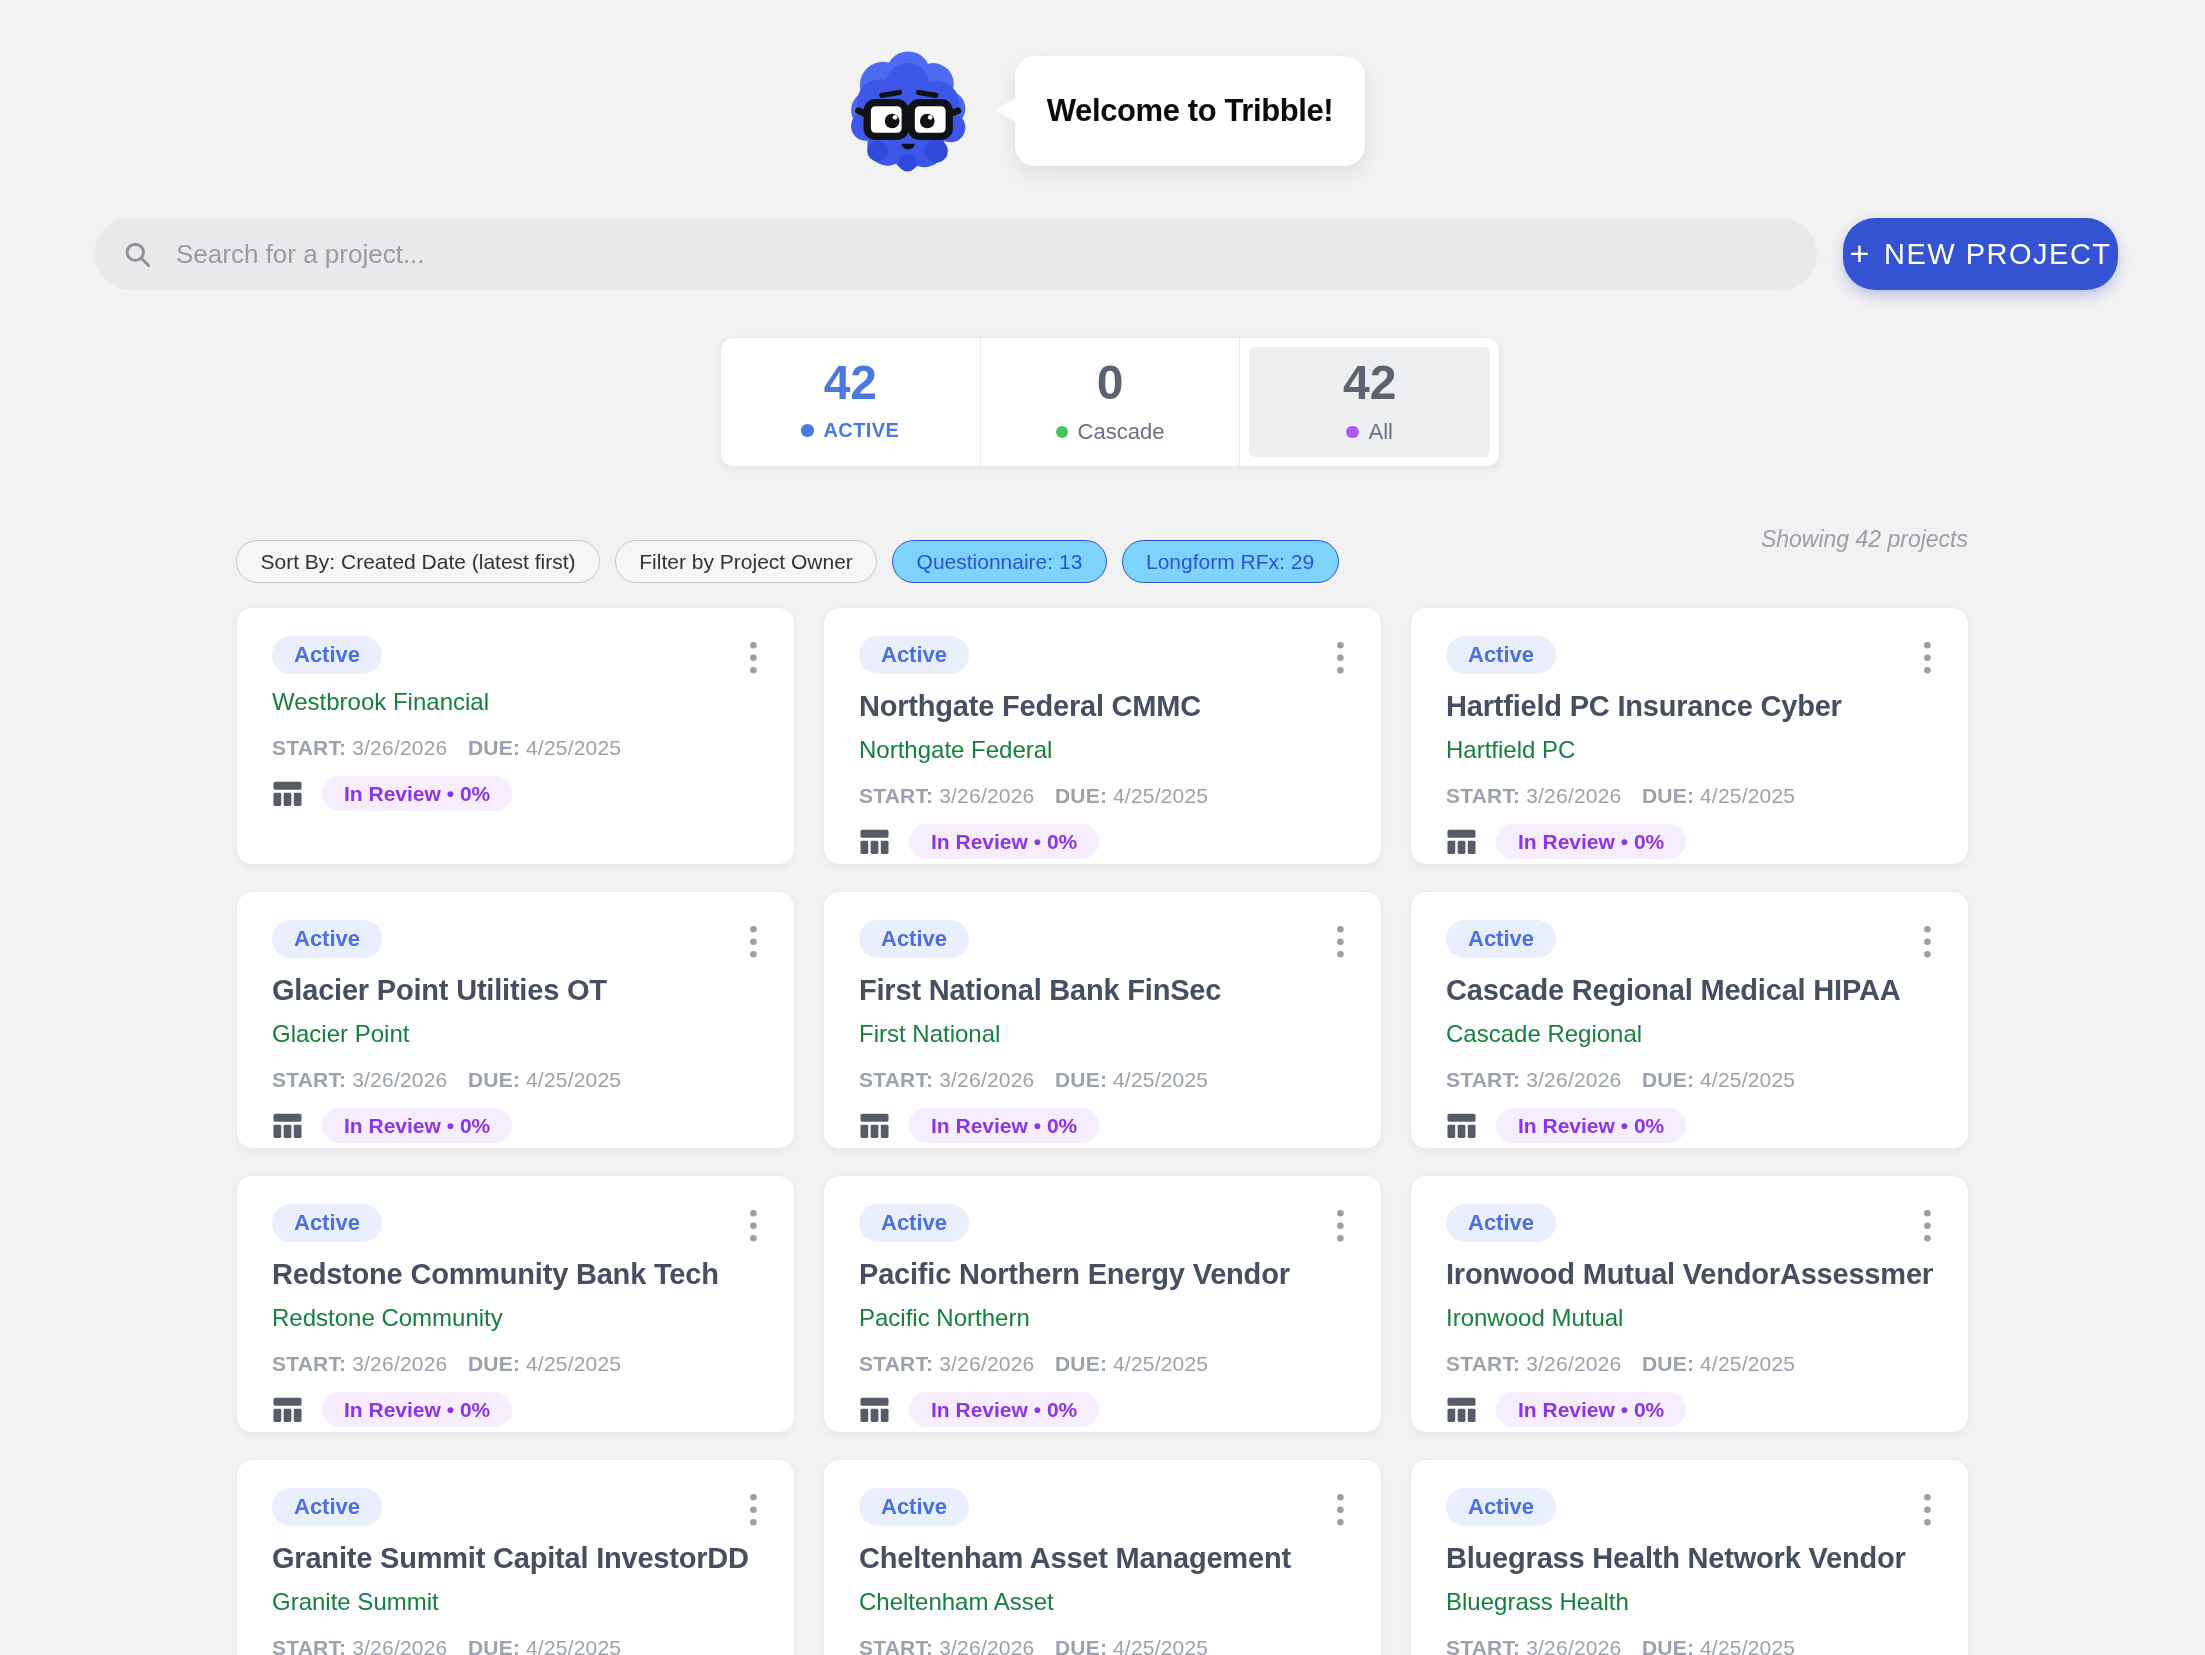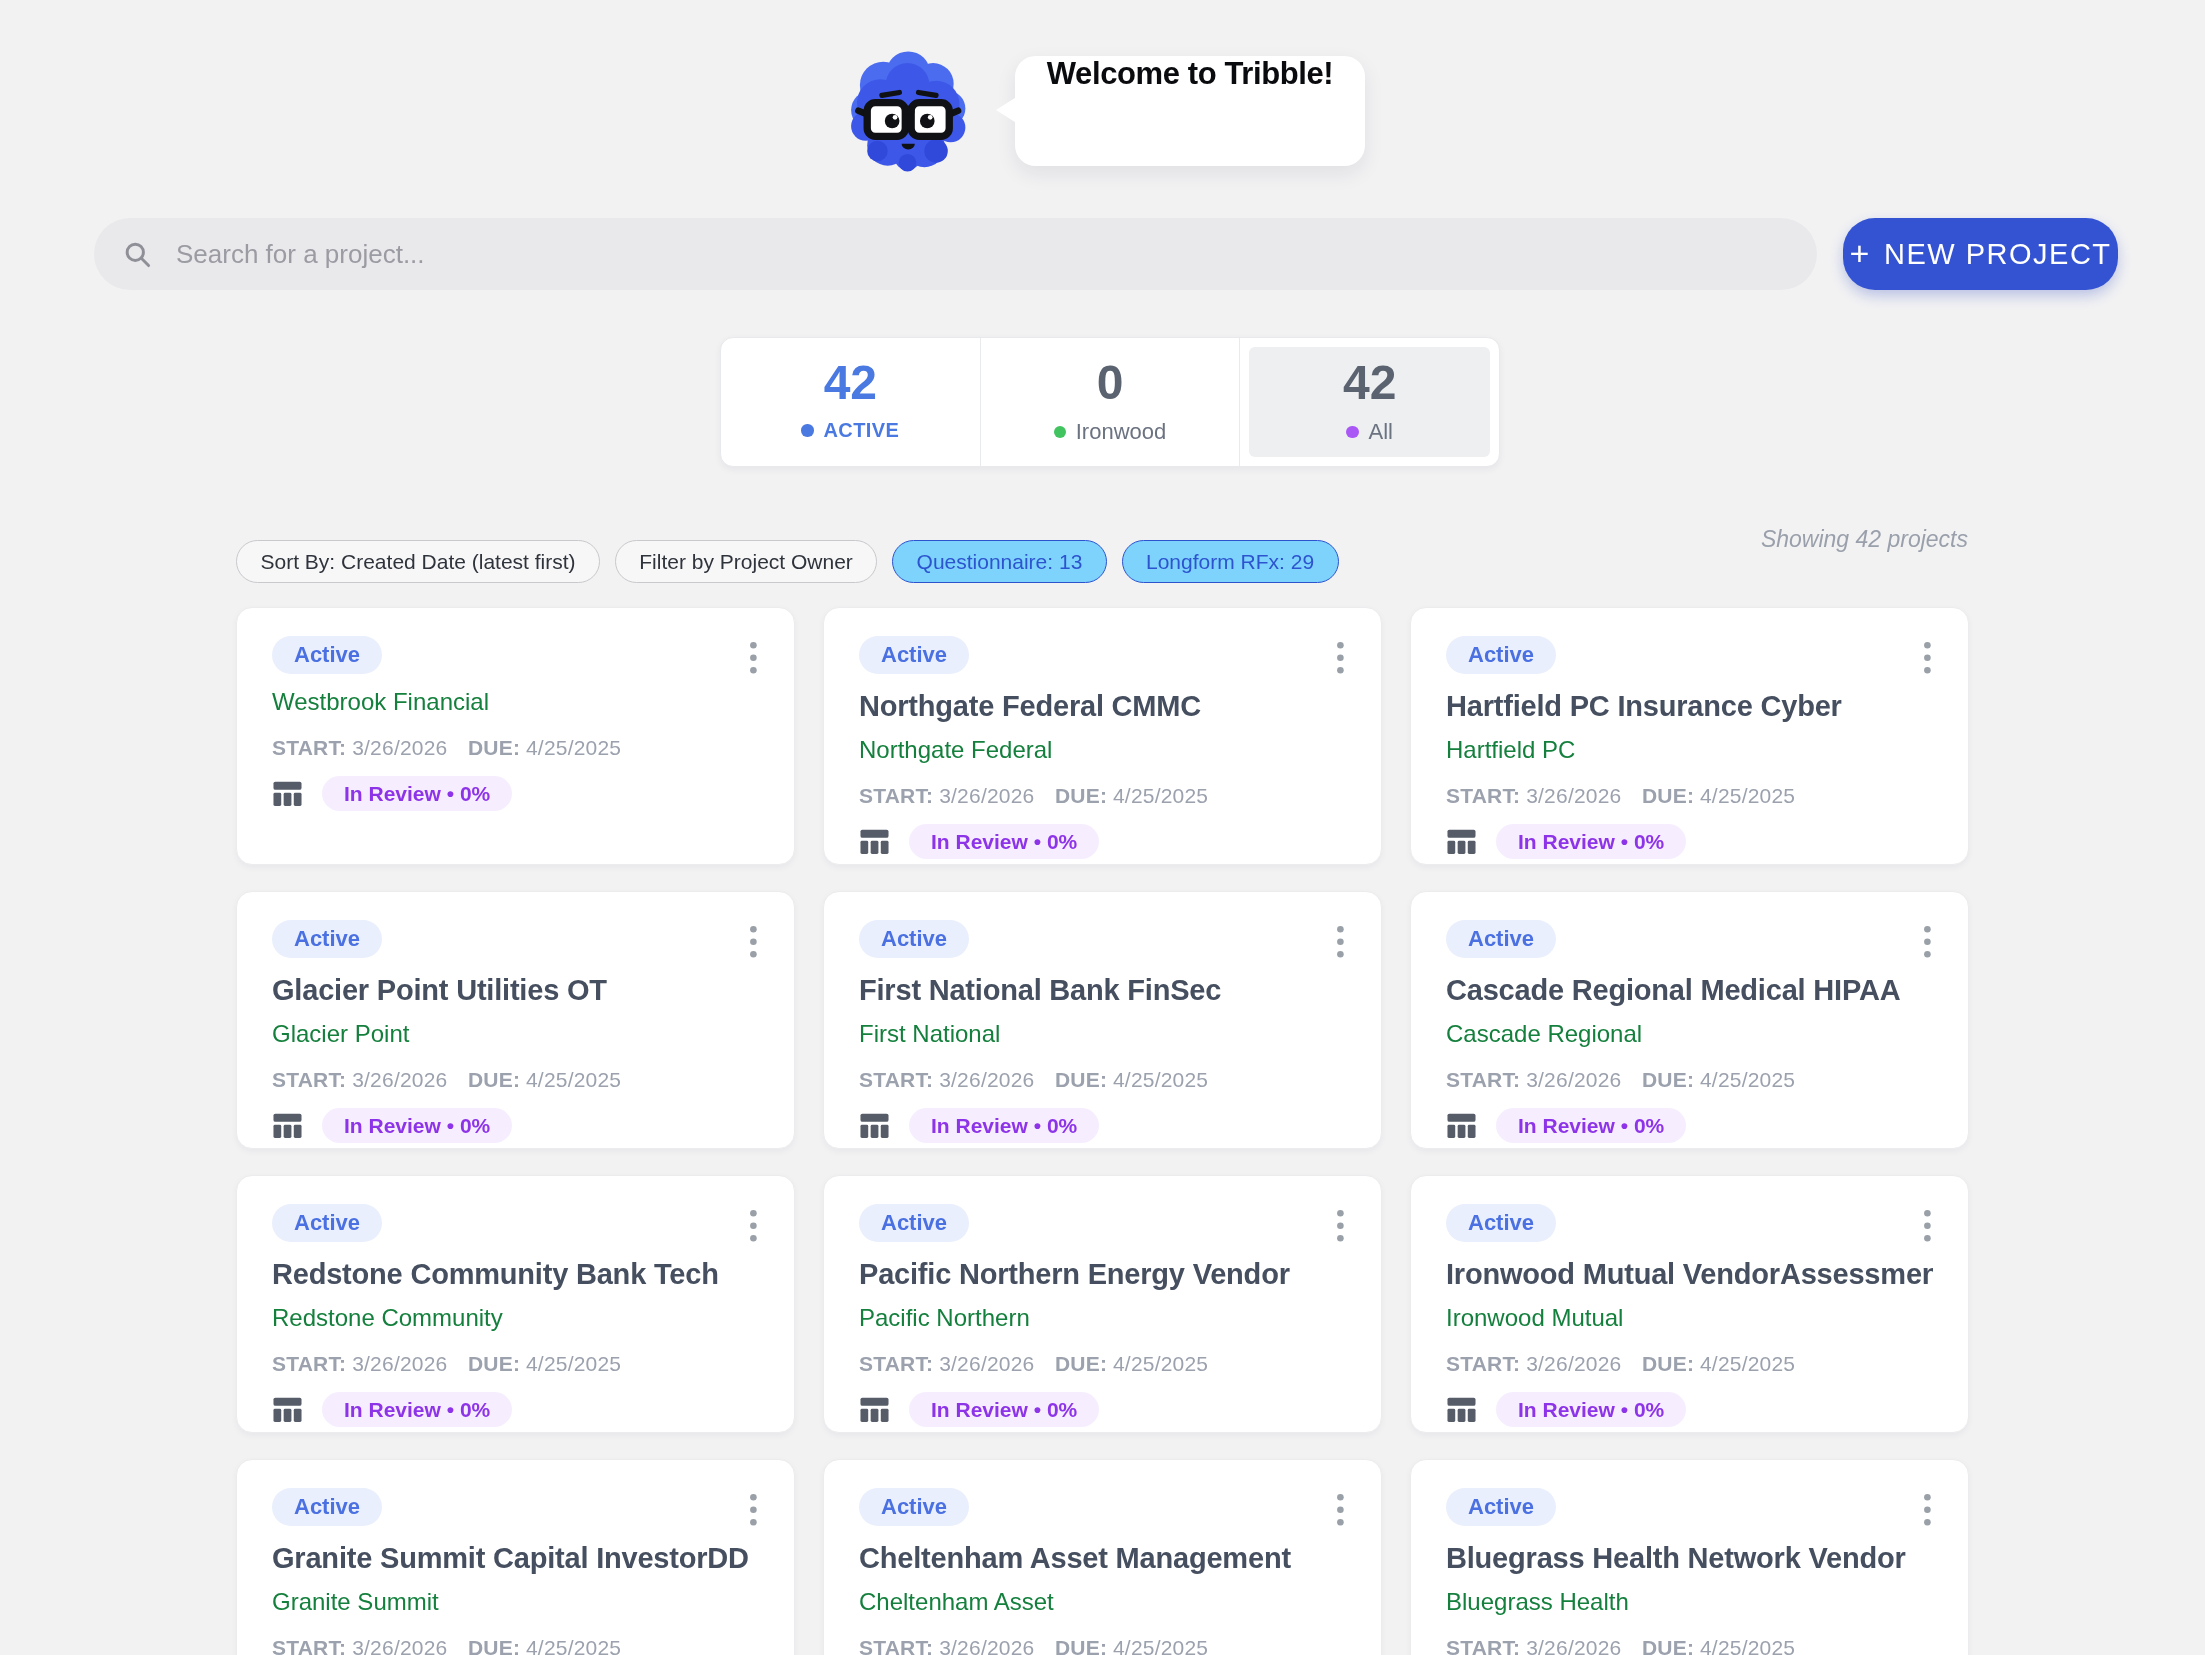--- a/index.html
+++ b/index.html
@@ -3,21 +3,21 @@
 <meta charset="utf-8">
 <style>
   * { margin:0; padding:0; box-sizing:border-box; }
   html,body { width:2205px; height:1655px; }
   body { font-family:"Liberation Sans", sans-serif; background:#f2f2f3; }
   #page { position:relative; width:2205px; height:1655px; overflow:hidden; }
 
   
   .mascot { position:absolute; left:845px; top:47px; width:125px; height:126px; }
   .bubble { position:absolute; left:1015px; top:56px; width:350px; height:110px;
-            background:#ffffff; border-radius:20.5px; display:flex; align-items:flex-start; justify-content:center;
+            background:#ffffff; border-radius:20.5px; display:flex; align-items:center; justify-content:center;
             box-shadow:0 7.3px 20.5px rgba(20,25,60,.08); }
   .bubble-tail { position:absolute; left:-19px; top:50%; margin-top:-14.7px; width:0; height:0;
             border-top:14.7px solid transparent; border-bottom:14.7px solid transparent; border-right:22px solid #ffffff; }
   .bubble-text { font-size:31px; font-weight:700; color:#0a0b0e; letter-spacing:-0.4px; }
 
   
   .search-row { position:absolute; left:94px; top:218px; width:2024px; height:72px; display:flex; align-items:stretch; }
   .search-pill { position:relative; width:1723px; height:72px; background:#e9e9eb; border-radius:36px; }
   .search-pill svg { position:absolute; left:28px; top:20.5px; }
   .search-pill input { width:100%; height:100%; background:transparent; border:none; outline:none;
@@ -153,21 +153,21 @@
       <span class="num">42</span>
       <span class="cap">
         <span class="dot dot-blue"></span>
         <span class="cap-text">ACTIVE</span>
       </span>
     </div>
     <div class="seg seg-plain">
       <span class="num">0</span>
       <span class="cap">
         <span class="dot dot-green"></span>
-        <span class="cap-text">Ironwood</span>
+        <span class="cap-text">Cascade</span>
       </span>
     </div>
     <div class="seg seg-plain">
       <span class="seg-bg"></span>
       <span class="num">42</span>
       <span class="cap">
         <span class="dot dot-purple"></span>
         <span class="cap-text">All</span>
       </span>
     </div>

